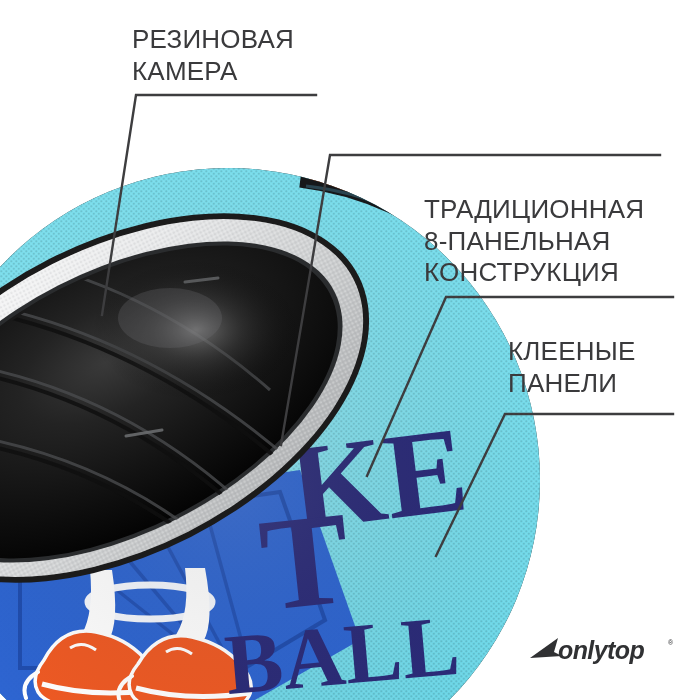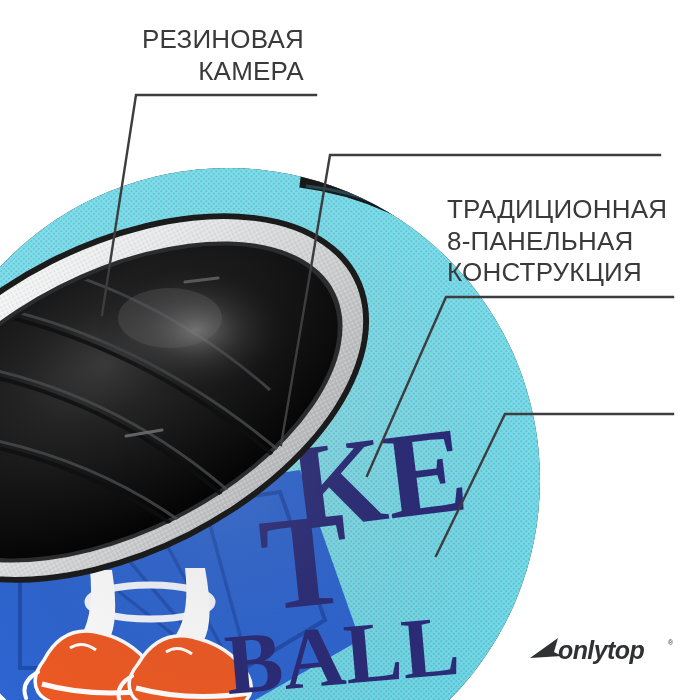--- a/index.html
+++ b/index.html
@@ -31,23 +31,23 @@
   .callout {
     position: absolute;
     color: #3a3a3c;
     font-size: 26px;
     line-height: 1.22;
     font-weight: 400;
     letter-spacing: 0.2px;
     white-space: pre-line;
     text-transform: uppercase;
   }
-  .callout.c1 { left: 142px; top: 24px; text-align: right; }
+  .callout.c1 { left: 132px; top: 24px; }
   .callout.c2 { left: 334px; top: 86px; }
-  .callout.c3 { left: 447px; top: 194px; }
+  .callout.c3 { left: 424px; top: 194px; }
   .callout.c4 { left: 508px; top: 336px; }
 
   
   #leaders {
     position: absolute;
     left: 0;
     top: 0;
     width: 700px;
     height: 700px;
     pointer-events: none;
@@ -235,20 +235,22 @@
       <polyline points="673,297 446,297 367,476"></polyline>
       <polyline points="673,414 505,414 436,556"></polyline>
     </g>
   </svg>
 
   <div class="callout c1">РЕЗИНОВАЯ
 КАМЕРА</div>
   <div class="callout c3">ТРАДИЦИОННАЯ
 8-ПАНЕЛЬНАЯ
 КОНСТРУКЦИЯ</div>
+  <div class="callout c4">КЛЕЕНЫЕ
+ПАНЕЛИ</div>
 
   <svg id="brand" viewBox="0 0 150 36">
     <path d="M 2 26 L 30 6 L 26 20 L 34 24 Z" fill="#303133"></path>
     <text x="30" y="27" font-family="Liberation Sans, sans-serif" font-size="25" font-weight="bold" font-style="italic" fill="#303133" letter-spacing="-0.6">onlytop</text>
     <text x="140" y="13" font-family="Liberation Sans, sans-serif" font-size="7" fill="#303133">®</text>
   </svg>
 
 </div>
 
 </body></html>

